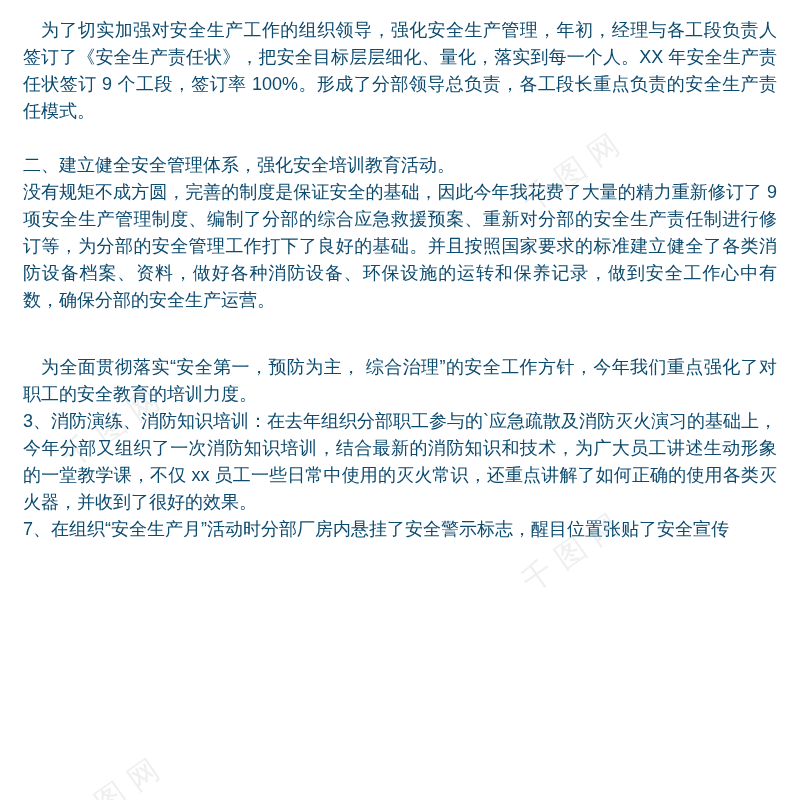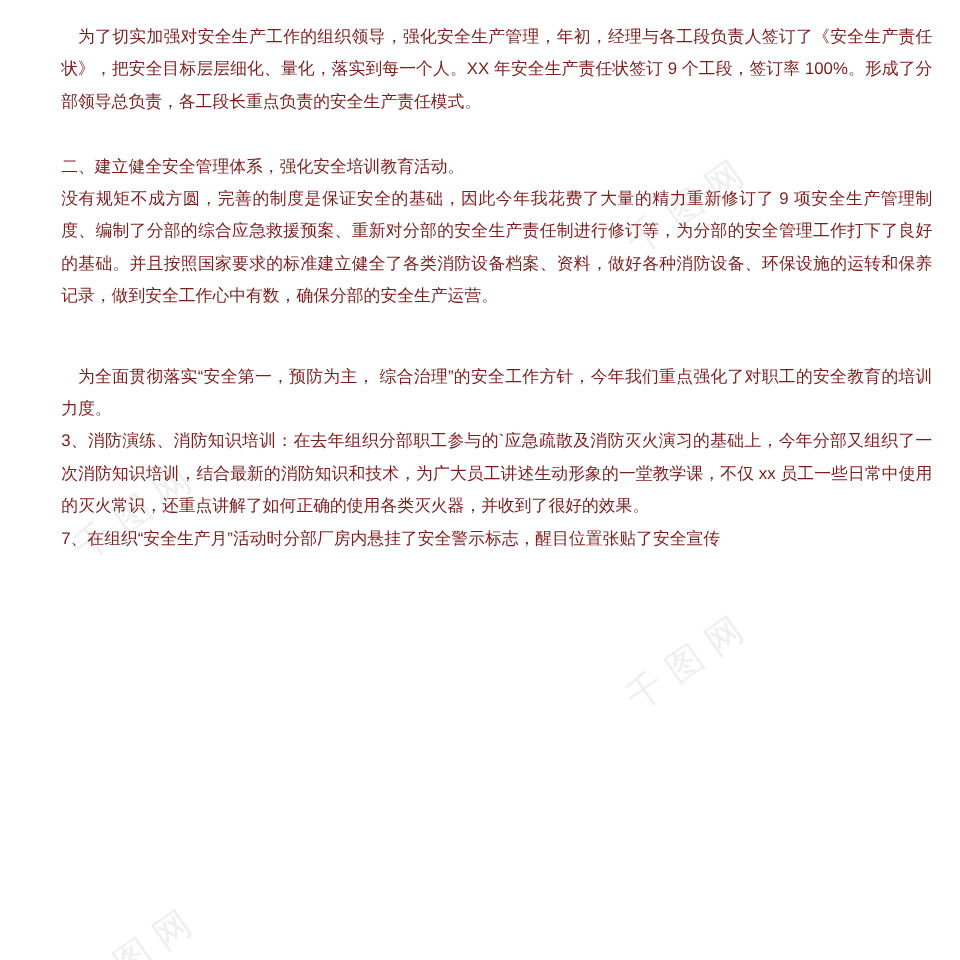--- a/index.html
+++ b/index.html
@@ -12,26 +12,25 @@
     position:relative;
     width:800px;
     height:800px;
     overflow:hidden;
     background:#ffffff;
   }
   .doc {
     position:relative;
     z-index:2;
     padding:17px 23px 0 23px;
-    font-size:14px;
+    font-size:18px;
     line-height:27px;
-    color:#7f1d1d;
+    color:#0c4a6e;
     text-align:justify;
     word-break:break-all;
-    margin-left:28px;
   }
   .para { margin:0; }
   .para.indent { text-indent:1em; }
   .blank { height:27px; }
   .blank.tall { height:40px; }
   .watermark-layer {
     position:absolute;
     inset:0;
     z-index:1;
     pointer-events:none;

